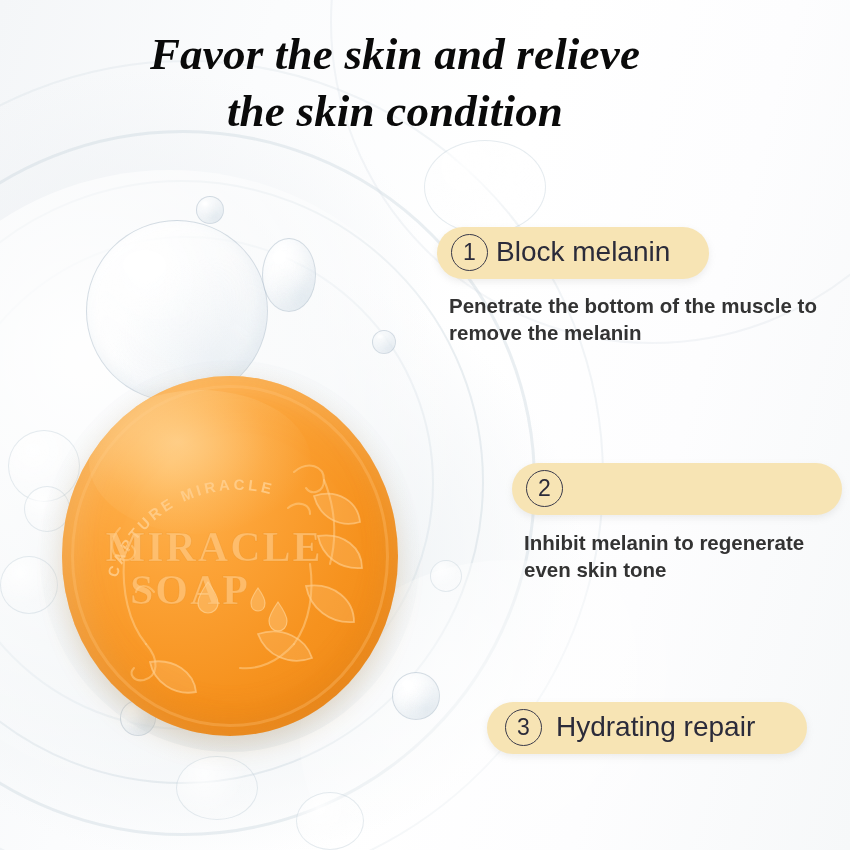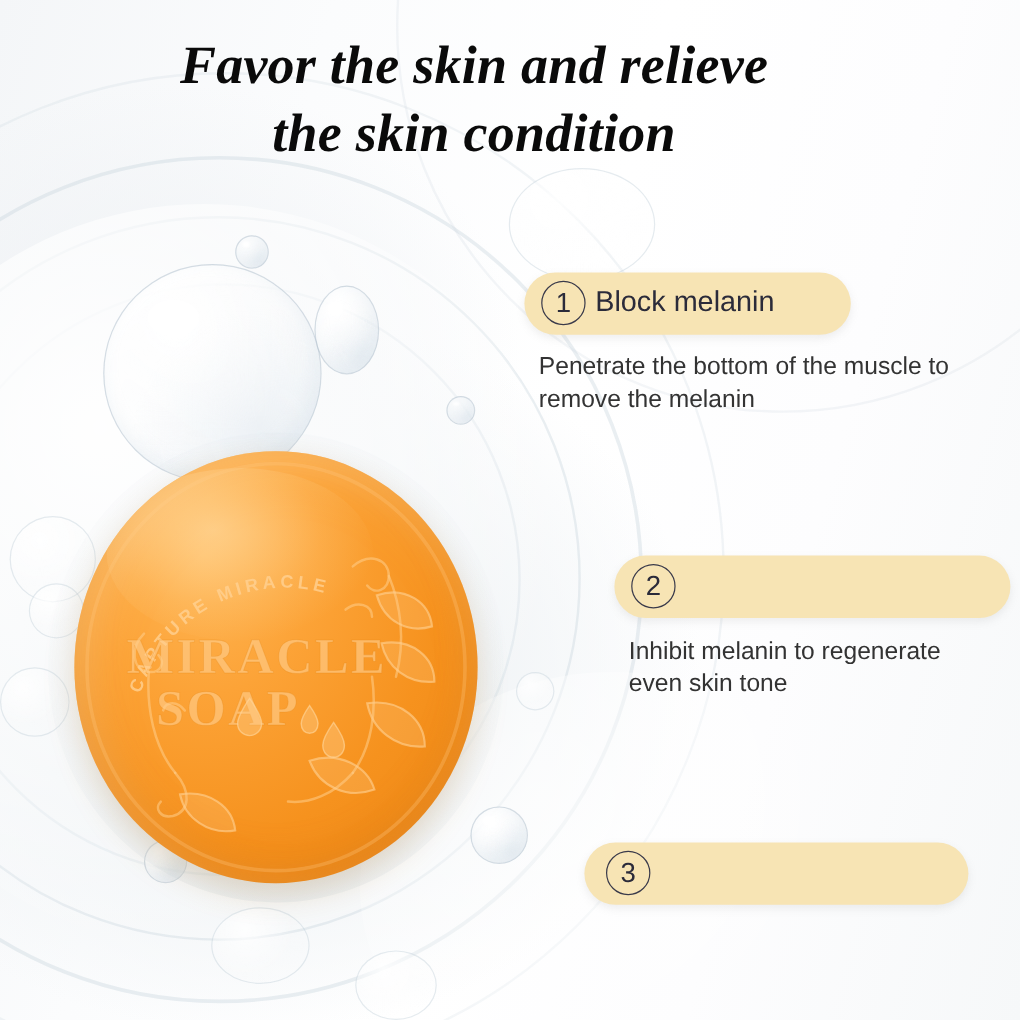--- a/index.html
+++ b/index.html
@@ -187,29 +187,30 @@
     color: #2b2b3a;
     font-size: 23px;
     line-height: 1;
     display: flex;
     align-items: center;
     justify-content: center;
     margin-right: 8px;
   }
   .badge-title {
     color: #2b2b3a;
-    font-size: 24px;
+    font-size: 28px;
     line-height: 1.1;
     white-space: pre-line;
   }
   .feature-desc {
     color: #333333;
     font-size: 20.5px;
     line-height: 1.33;
     white-space: pre-line;
+    font-weight: bold;
   }
 
   
   #feature-1 { left: 437px; top: 227px; }
   #feature-1 .badge { width: 272px; }
   #feature-1 .feature-desc { margin: 13px 0 0 12px; }
 
   #feature-2 { left: 512px; top: 463px; }
   #feature-2 .badge { width: 330px; padding-right: 20px; }
   #feature-2 .feature-desc { margin: 14px 0 4px 12px; }
@@ -315,16 +316,17 @@
     <div class="badge">
       <span class="badge-num">2</span>
     </div>
     <div class="feature-desc">Inhibit melanin to regenerate
 even skin tone</div>
   </div>
 
   <div class="feature" id="feature-3">
     <div class="badge">
       <span class="badge-num">3</span>
+      <span class="badge-title">Hydrating repair</span>
     </div>
   </div>
 
 </div>
 
 </body></html>

